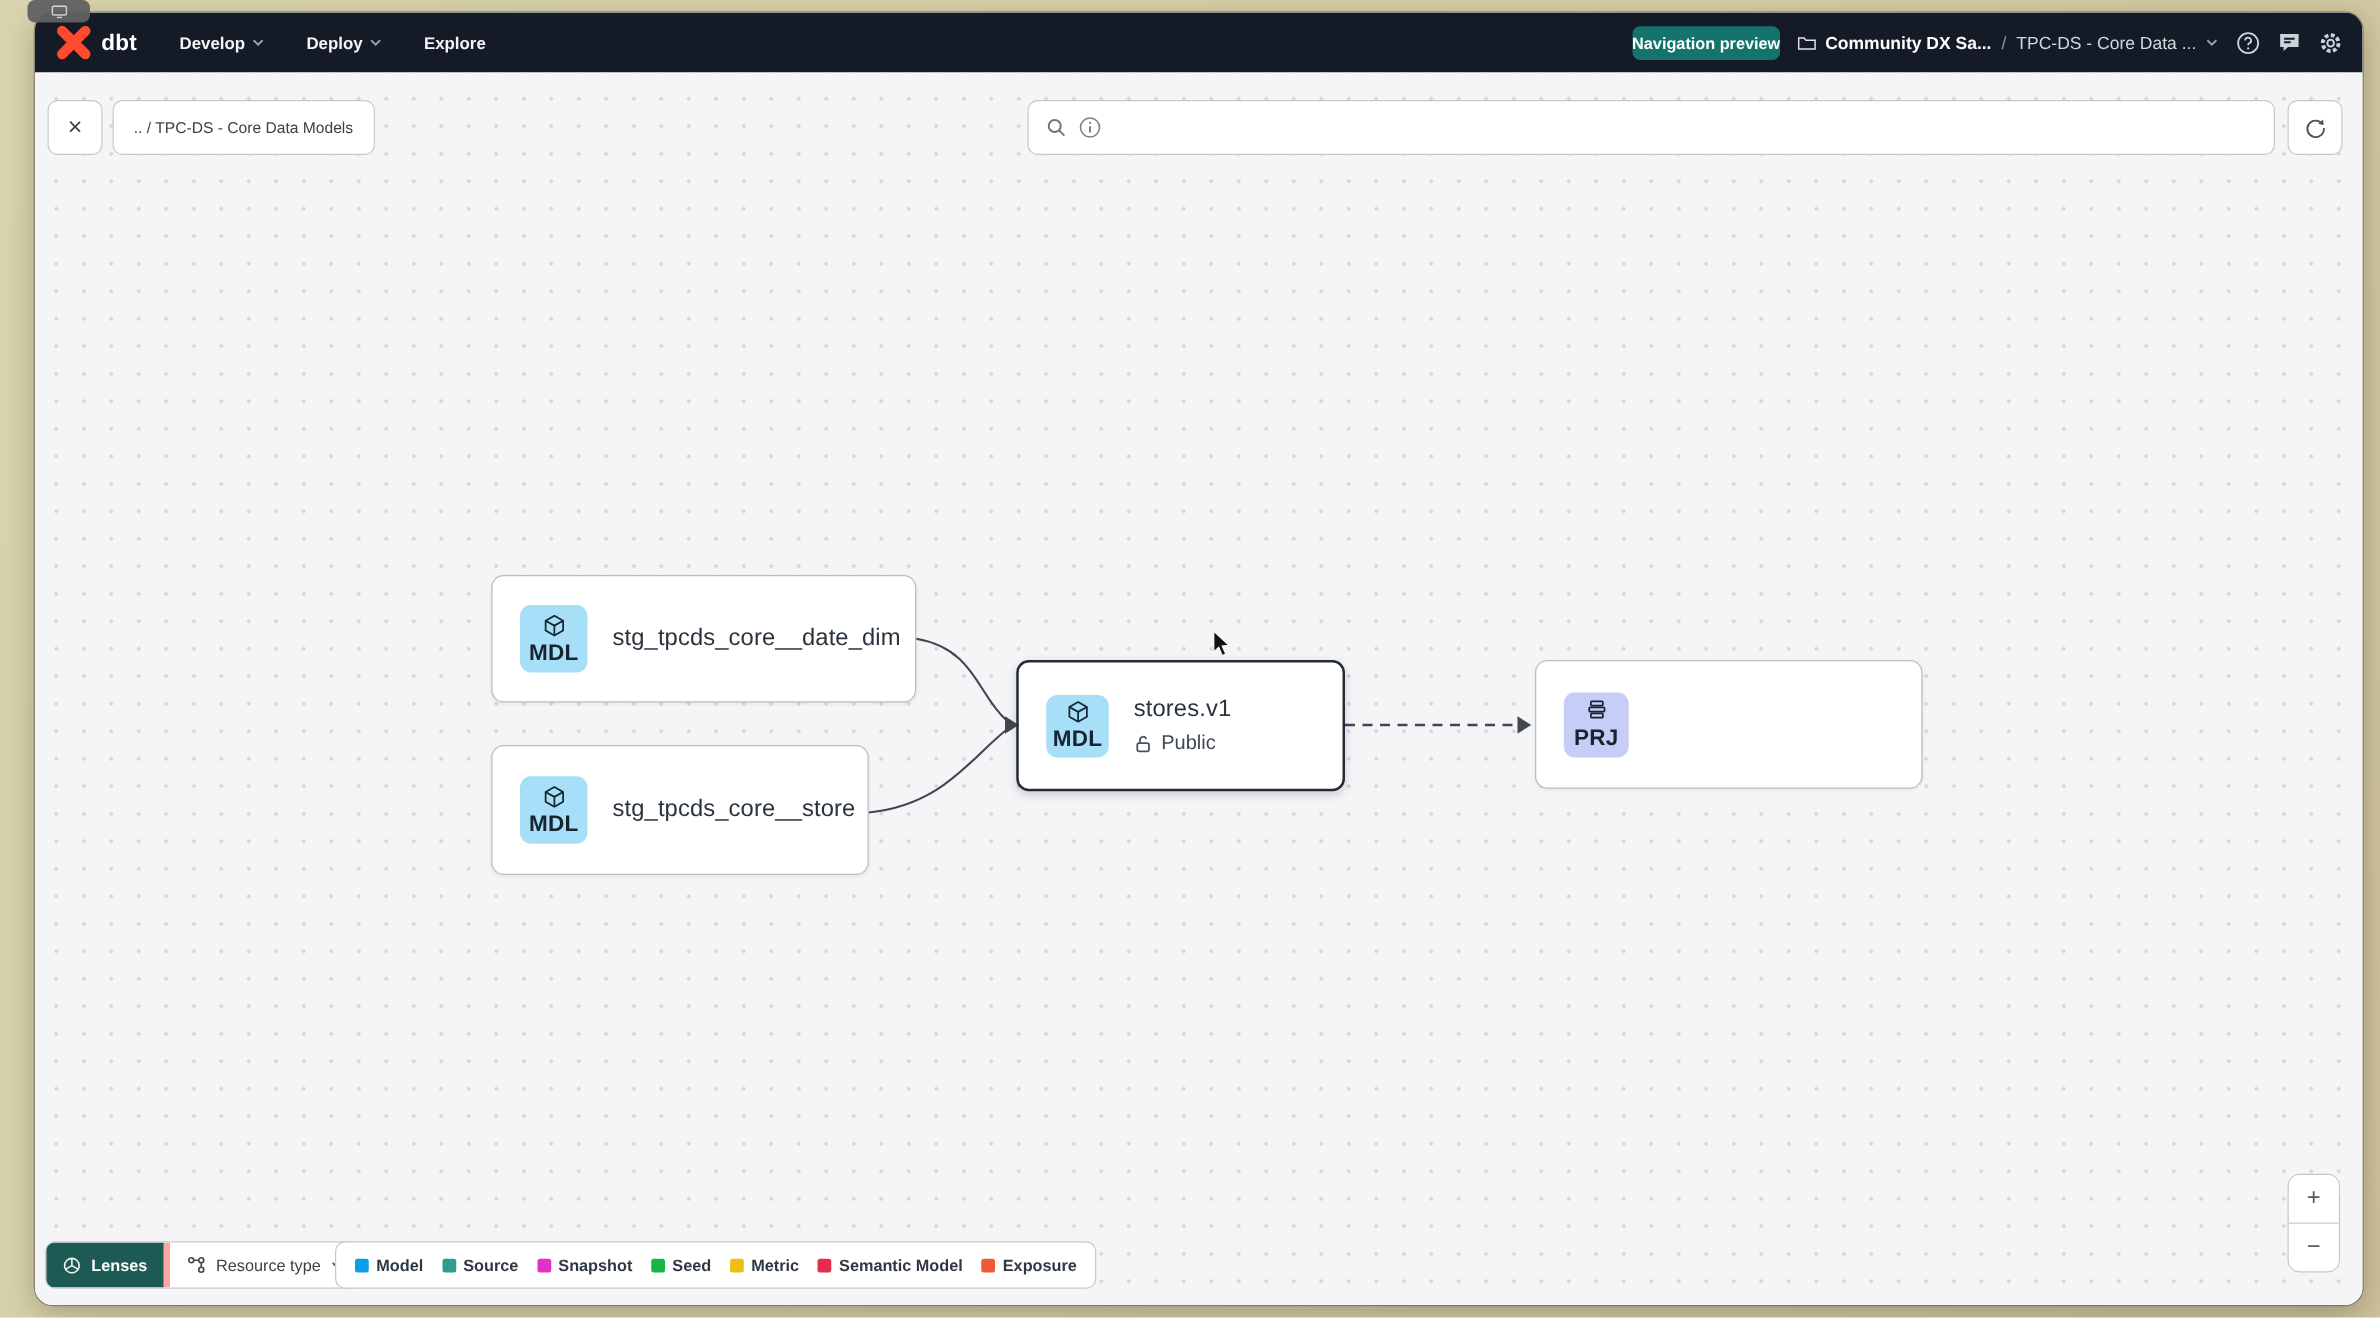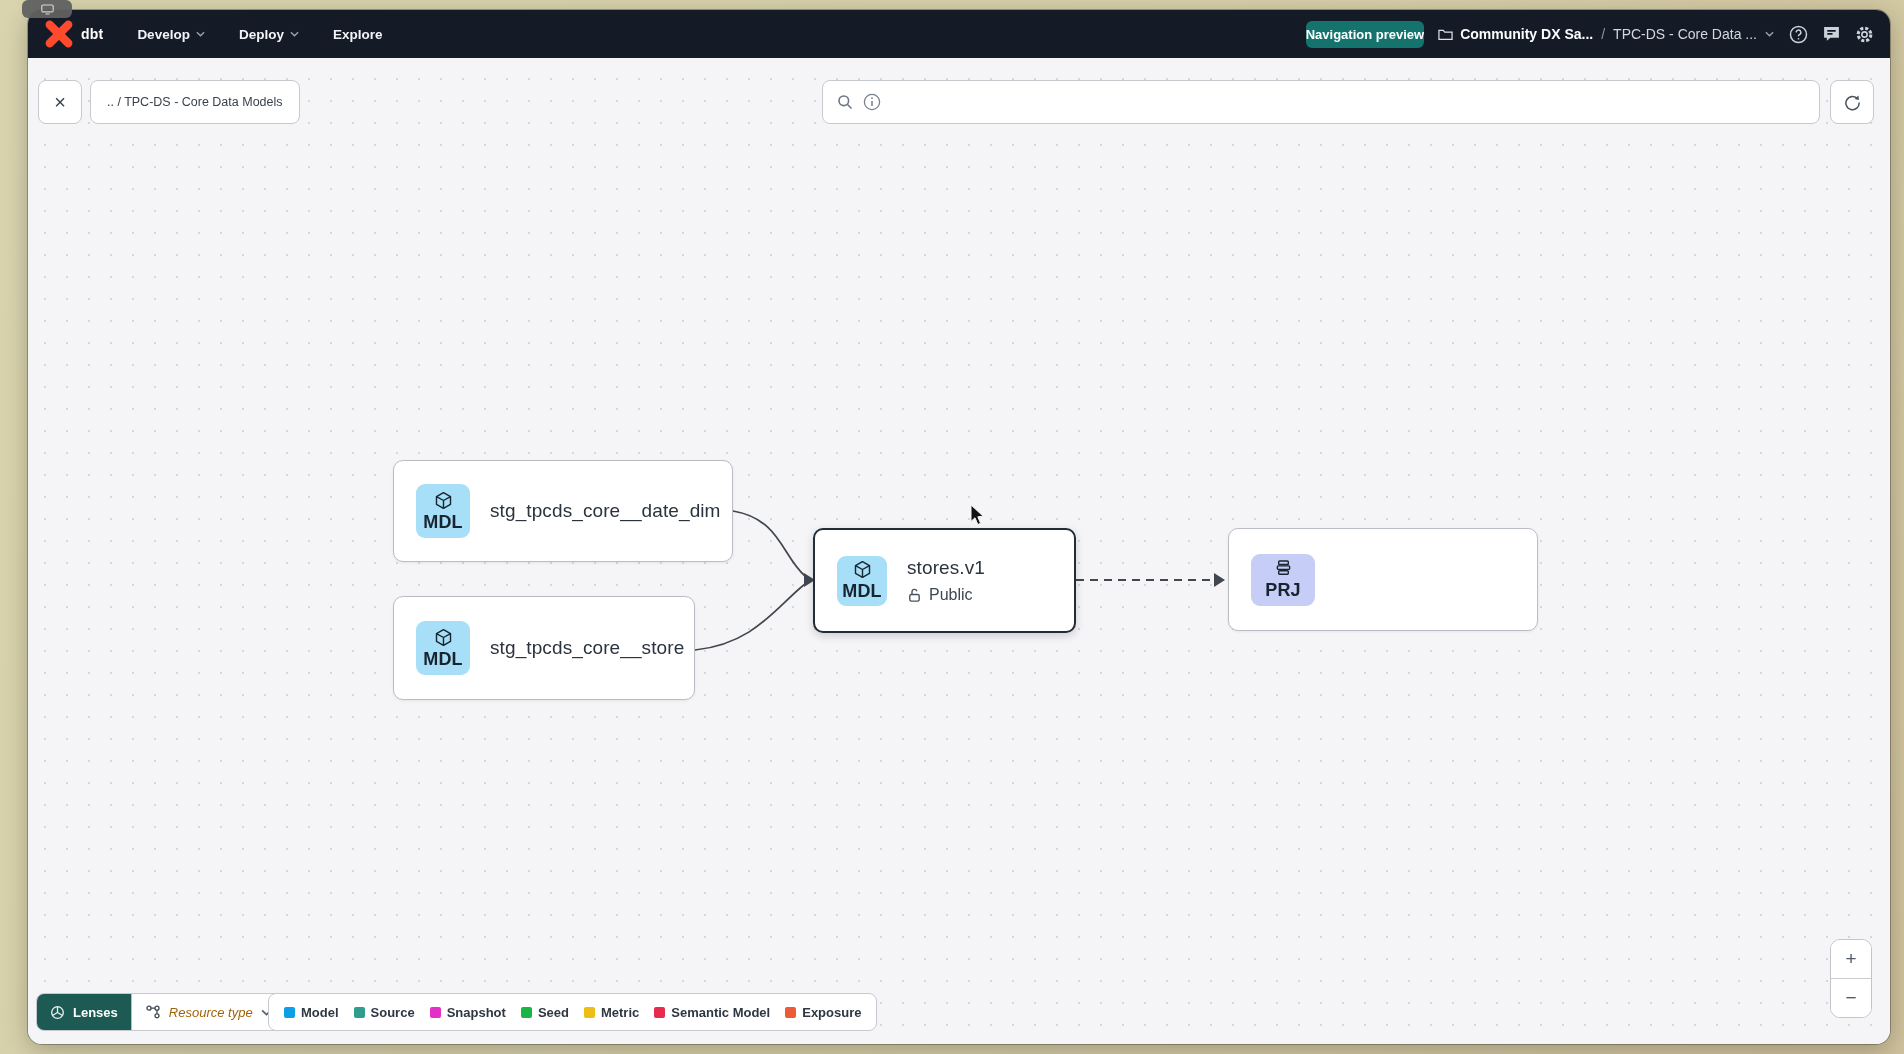--- a/index.html
+++ b/index.html
@@ -16,21 +16,21 @@
 
   
   .app{position:absolute;left:28px;top:10px;width:1862px;height:1034px;border-radius:14px;
     overflow:hidden;background:#f5f5f7;box-shadow:0 0 0 1px rgba(40,40,30,.35),0 6px 24px rgba(0,0,0,.25);}
 
   
   .topnav{position:absolute;left:0;top:0;right:0;height:48px;background:#141b26;
     display:flex;align-items:center;padding:0 16px;box-sizing:border-box;color:#e8ebef;}
   .logo{display:flex;align-items:center;gap:7px;margin-right:34px;cursor:pointer;}
   .logo-mark{width:30px;height:30px;}
-  .logo-text{font-size:14px;font-weight:700;color:#fff;letter-spacing:.2px;}
+  .logo-text{font-size:18px;font-weight:700;color:#fff;letter-spacing:.2px;}
   .menu{display:flex;align-items:center;gap:34px;}
   .menu-item{display:flex;align-items:center;gap:6px;font-size:13.5px;font-weight:700;color:#f2f4f7;cursor:pointer;}
   .menu-item svg{width:9px;height:6px;color:#9aa3ae;}
   .nav-right{margin-left:auto;display:flex;align-items:center;gap:14px;}
   .preview-badge{background:#15736e;color:#fff;font-size:13px;font-weight:700;
     padding:6px 0;border-radius:6px;cursor:pointer;}
   .breadcrumb{display:flex;align-items:center;gap:8px;font-size:14px;}
   .bc-project{display:flex;align-items:center;gap:7px;font-weight:700;color:#fcfdfe;cursor:pointer;}
   .bc-project svg{width:15px;height:13px;color:#dfe3e8;}
   .bc-sep{color:#8d96a2;}
@@ -79,21 +79,21 @@
   .node-sub svg{width:15px;height:16px;color:#4a545e;}
   .node-title-sm{font-size:15px;color:#2b3440;margin-bottom:4px;}
   .node-label-lg{font-size:19px;font-weight:500;color:#2a333e;white-space:nowrap;}
 
   
   .lens-group{position:absolute;left:8px;bottom:13px;height:38px;display:flex;align-items:stretch;
     border:1px solid #c6c9ce;border-radius:8px;overflow:hidden;background:#fff;box-sizing:border-box;}
   .lens-seg{display:flex;align-items:center;gap:8px;padding:0 13px;font-size:13px;cursor:pointer;}
   .lens-seg.dark{background:#1d5a53;color:#fff;font-weight:700;}
   .lens-seg.dark svg{width:15px;height:15px;color:#e8f1ef;}
-  .lens-seg.light{color:#a16207;font-weight:500;border-left:1px solid #fca5a5;font-style:italic;}
+  .lens-seg.light{color:#404040;font-weight:500;border-left:5px solid #fca5a5;}
   .lens-seg.light svg.rt{width:16px;height:16px;color:#3e4851;}
   .lens-seg.light svg.chev{width:11px;height:7px;color:#55606b;}
   .legend{position:absolute;left:240px;bottom:13px;height:38px;background:#fff;border:1px solid #c6c9ce;
     border-radius:8px;box-sizing:border-box;display:flex;align-items:center;gap:15px;padding:0 15px;}
   .leg-item{display:flex;align-items:center;gap:6px;font-size:13px;font-weight:600;color:#2e3742;}
   .leg-sw{width:11px;height:11px;border-radius:2px;display:inline-block;}
   .zoomctrl{position:absolute;right:18px;bottom:26px;width:40px;background:#fff;border:1px solid #c2c6cb;
     border-radius:10px;overflow:hidden;display:flex;flex-direction:column;}
   .zoom-btn{height:38px;display:flex;align-items:center;justify-content:center;font-size:19px;
     color:#515a64;cursor:pointer;background:#fff;}
@@ -251,21 +251,21 @@
         <svg viewBox="0 0 16 17" fill="none" stroke="currentColor" stroke-width="1.5">
           <rect x="3" y="8" width="10" height="7" rx="1.6"></rect>
           <path d="M5.3 8 V5.2 a2.7 2.7 0 0 1 5.3-.7"></path>
         </svg>
         <span>Public</span>
       </div>
     </div>
   </div>
 
   <div class="node" style="left:1200px;top:518px;width:310px;height:103px;">
-    <div class="node-badge prj" style="width:64px;height:52px;">
+    <div class="node-badge prj" style="width:52px;height:52px;">
       <svg viewBox="0 0 24 24" fill="none" stroke="currentColor" stroke-width="1.6" stroke-linejoin="round">
         <rect x="6.5" y="3.5" width="11" height="4" rx="1"></rect>
         <rect x="5" y="9" width="14" height="4" rx="1"></rect>
         <rect x="6.5" y="14.5" width="11" height="4" rx="1"></rect>
       </svg>
       <span class="badge-txt">PRJ</span>
     </div>
   </div>
 
   <div class="lens-group">

